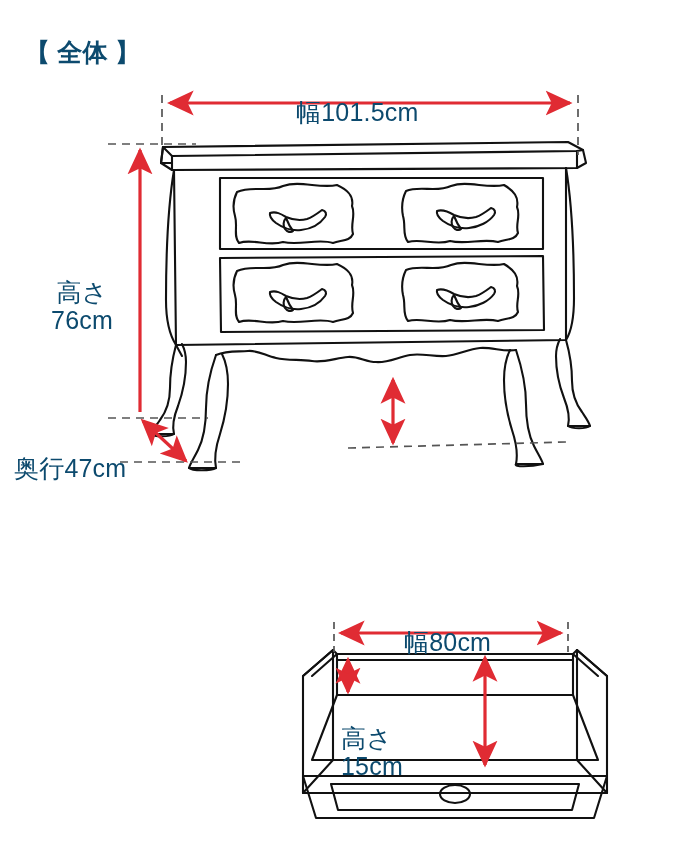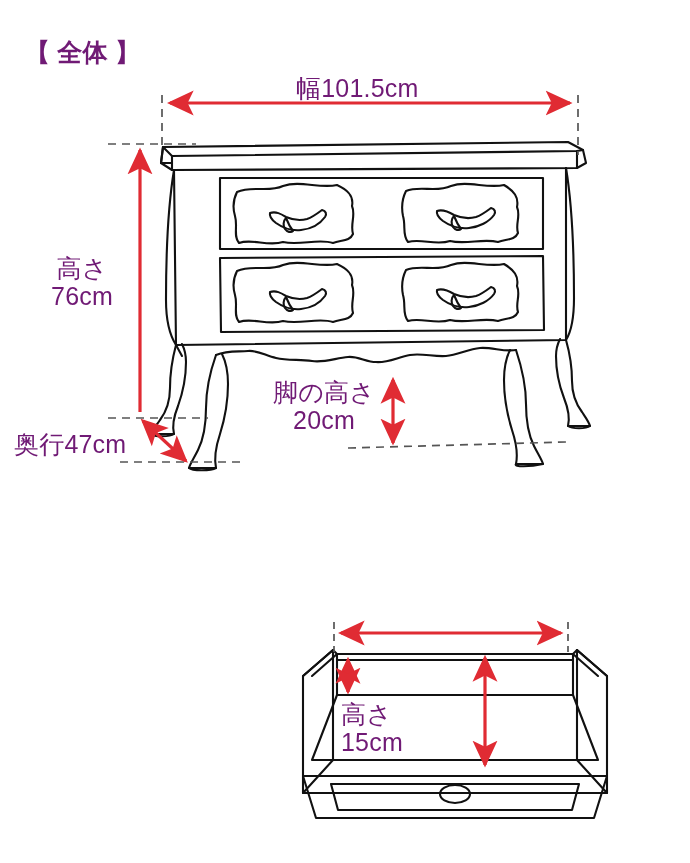--- a/index.html
+++ b/index.html
@@ -25,33 +25,34 @@
   svg.diagram {
     position: absolute;
     left: 0;
     top: 0;
     width: 690px;
     height: 863px;
     display: block;
   }
   .label {
     position: absolute;
-    color: #701a75;
+    color: #0c4a6e;
     font-family: "Liberation Sans", "DejaVu Sans", sans-serif;
     white-space: pre;
     line-height: 1.12;
     letter-spacing: 0.2px;
   }
   .section-title {
     font-size: 25px;
     font-weight: 700;
   }
   .dim-big {
     font-size: 25px;
     font-weight: 400;
+    margin-top: 24px;
   }
   .center { text-align: center; }
 </style>
 </head>
 <body>
 
 <div id="stage">
 
   <svg class="diagram" viewBox="0 0 690 863">
     <defs>
@@ -223,22 +224,21 @@
 
   <div class="label section-title" style="left:25px; top:38px;">【 全体 】</div>
 
   <div class="label dim-big" style="left:296px; top:74px;">幅101.5cm</div>
 
   <div class="label dim-big center" style="left:30px; top:254px; width:104px;">高さ
 76cm</div>
 
   <div class="label dim-big" style="left:14px; top:430px;">奥行47cm</div>
 
-  <div class="label dim-big center" style="left:262px; top:378px; width:124px;">脚の高さ
-20cm</div>
-
-
+
+
+  <div class="label dim-big" style="left:404px; top:604px;">幅80cm</div>
 
   <div class="label dim-big" style="left:341px; top:700px;">高さ
 15cm</div>
 
 
 </div>
 
 </body></html>

